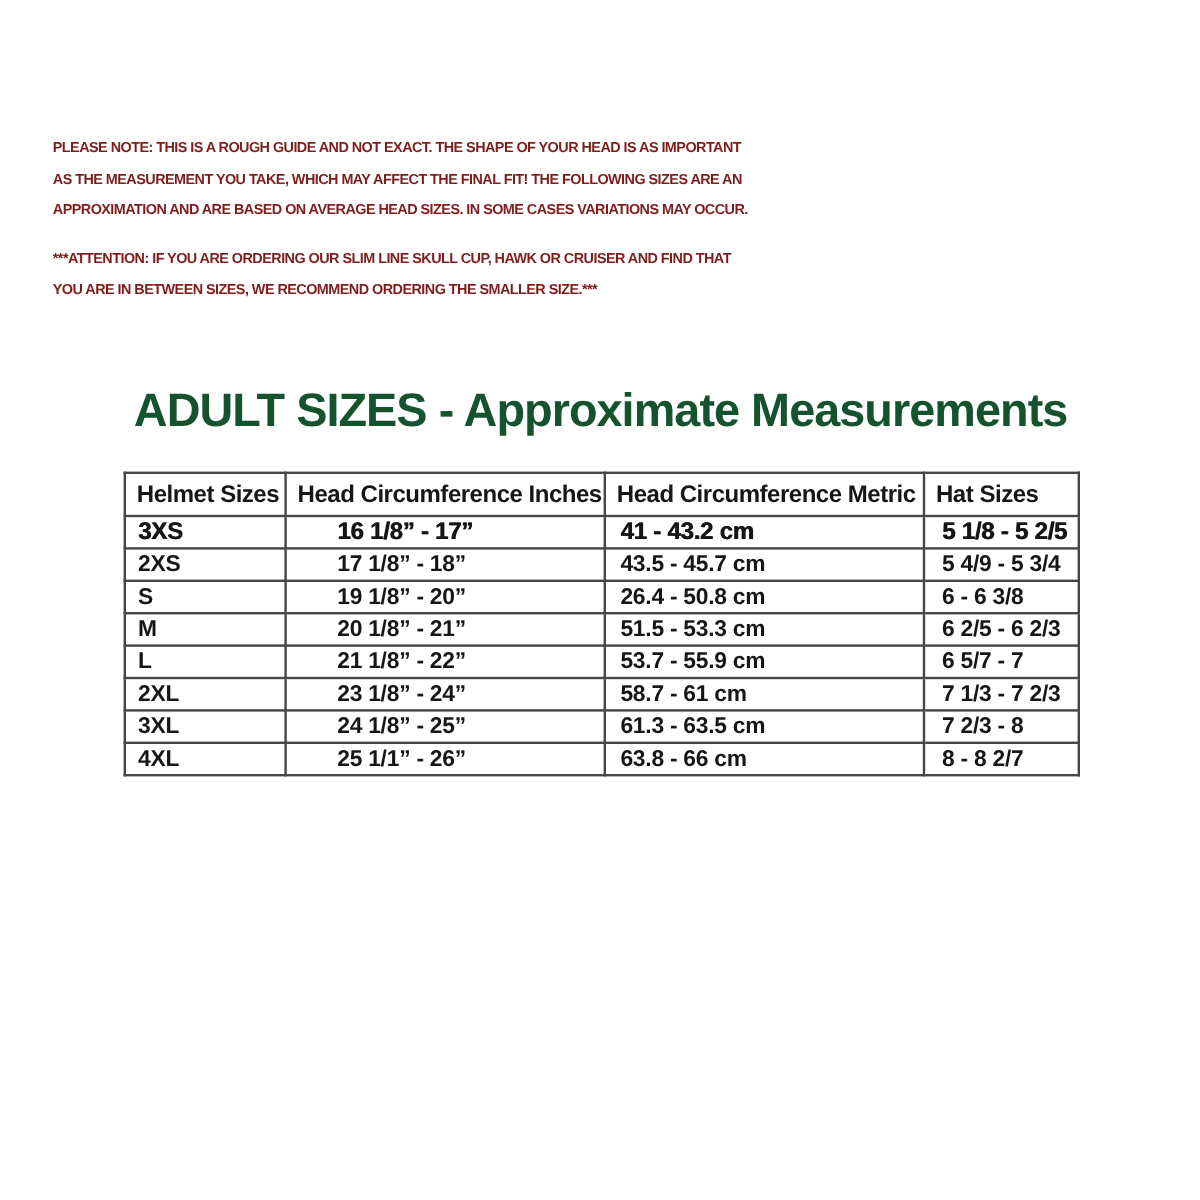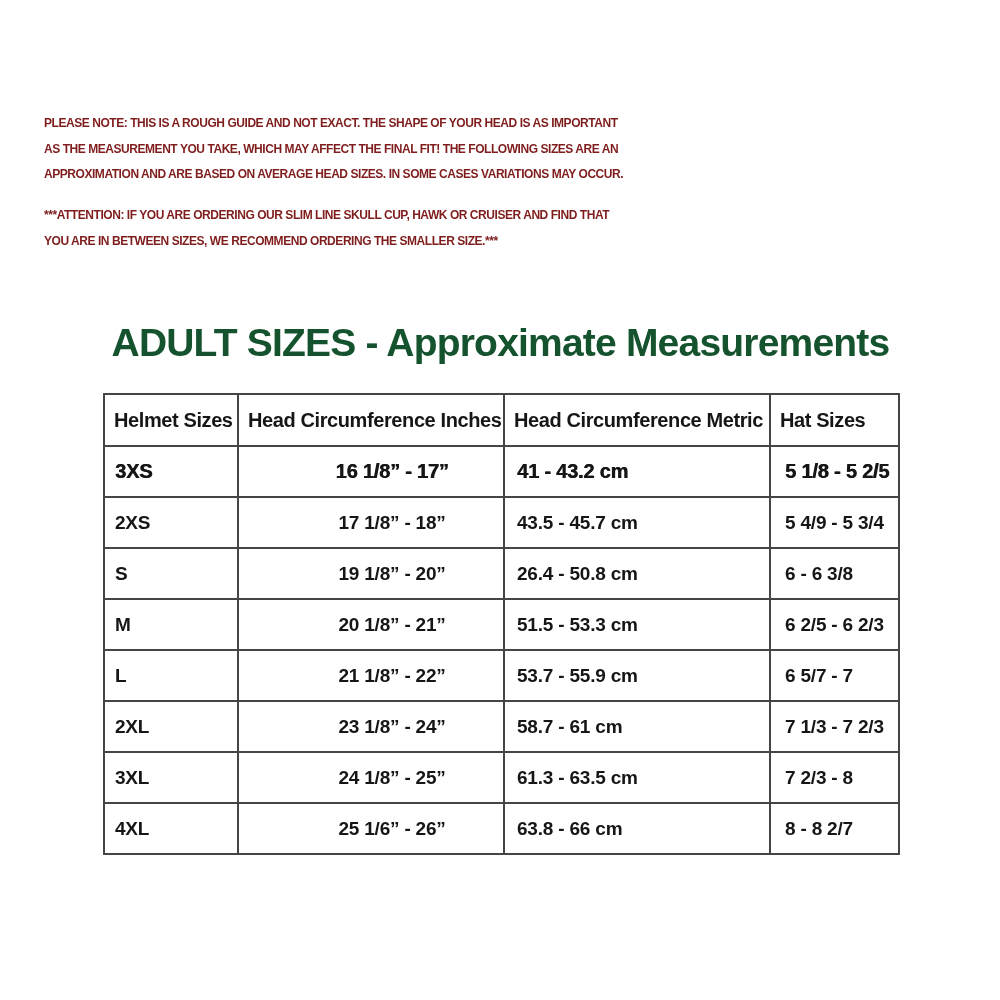--- a/index.html
+++ b/index.html
@@ -56,35 +56,35 @@
   .size-table col.c3 { width: 129px; }
   .size-table th, .size-table td {
     border: 2px solid #454545;
     padding: 0;
     vertical-align: middle;
     text-align: left;
     color: #161616;
     overflow: hidden;
     white-space: nowrap;
   }
-  .size-table tr { height: 51px; }
-  .size-table tr.header-row { height: 52px; }
+  .size-table tr { height: 27px; }
+  .size-table tr.header-row { height: 36px; }
   .size-table th {
     font-size: 20px;
     font-weight: 700;
     letter-spacing: -0.4px;
     padding-left: 9px;
   }
   .size-table td {
     font-size: 19px;
     font-weight: 700;
     letter-spacing: -0.2px;
   }
   .size-table td.c0 { padding-left: 10px; }
-  .size-table td.c1 { padding-left: 42px; text-align: center; }
+  .size-table td.c1 { padding-left: 42px; }
   .size-table td.c2 { padding-left: 12px; }
   .size-table td.c3 { padding-left: 14px; }
   .size-table tr.emphasis td {
     font-size: 20px;
     text-shadow: 0.6px 0 0 currentColor;
   }
 </style>
 </head>
 <body>
 
@@ -152,20 +152,20 @@
         <td class="c3">7 1/3 - 7 2/3</td>
       </tr>
       <tr>
         <td class="c0">3XL</td>
         <td class="c1">24 1/8” - 25”</td>
         <td class="c2">61.3 - 63.5 cm</td>
         <td class="c3">7 2/3 - 8</td>
       </tr>
       <tr>
         <td class="c0">4XL</td>
-        <td class="c1">25 1/6” - 26”</td>
+        <td class="c1">25 1/1” - 26”</td>
         <td class="c2">63.8 - 66 cm</td>
         <td class="c3">8 - 8 2/7</td>
       </tr>
     </tbody>
   </table>
 
 </div>
 
 </body></html>

